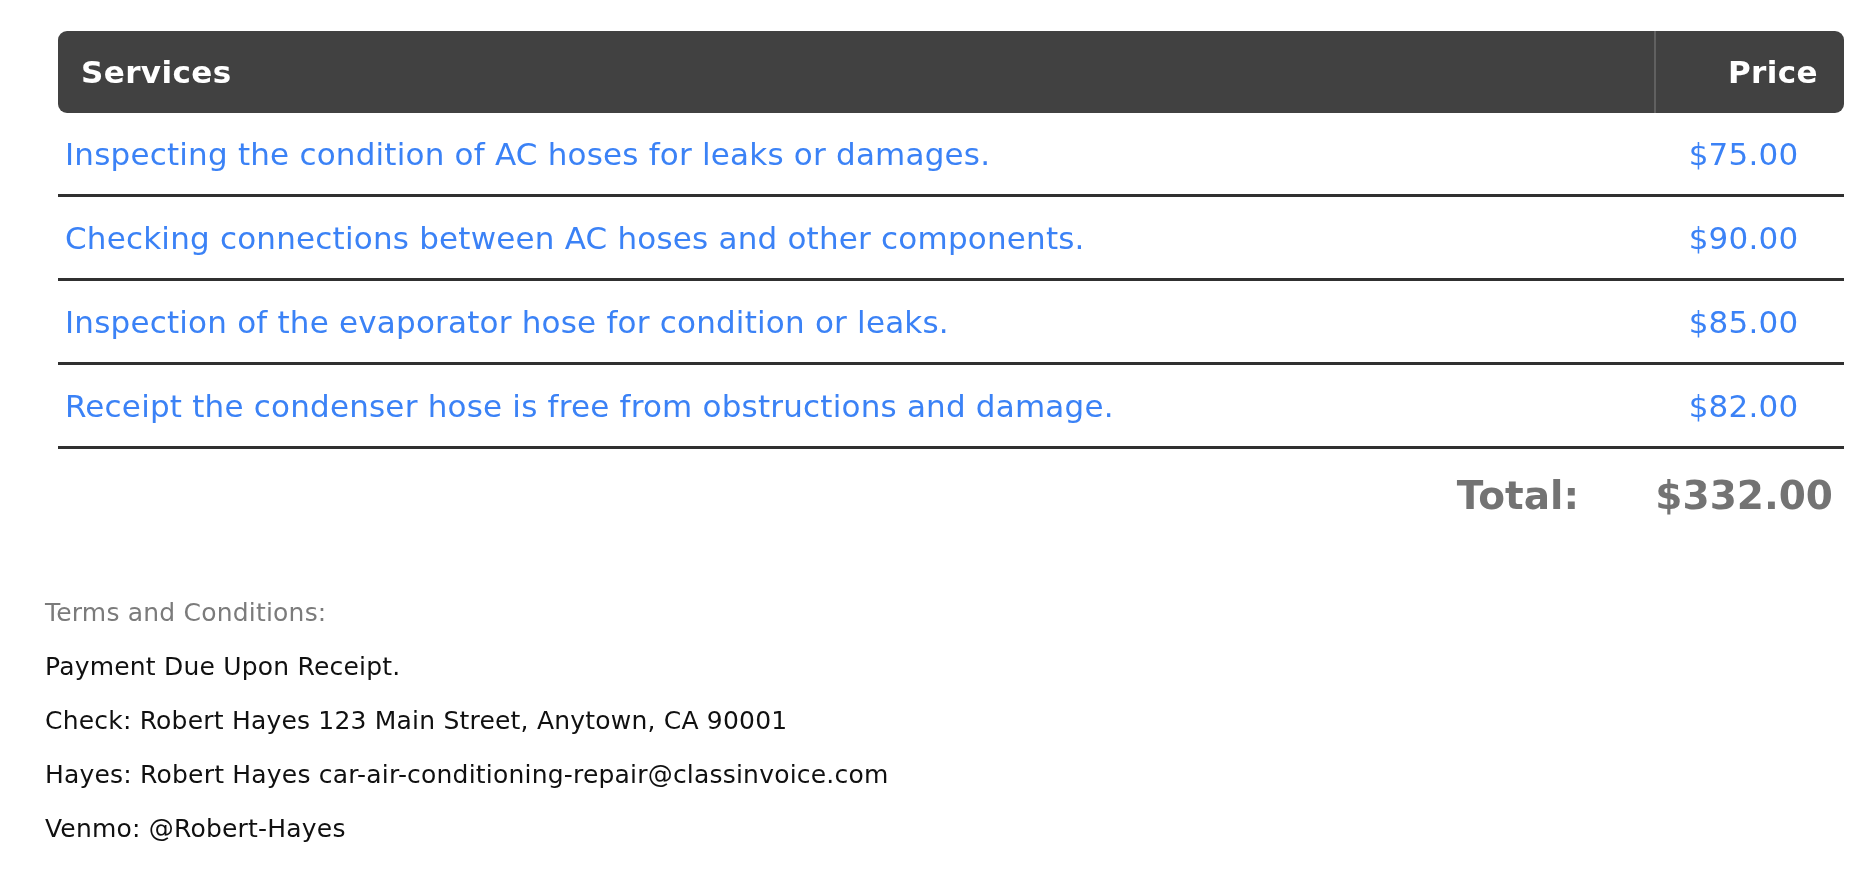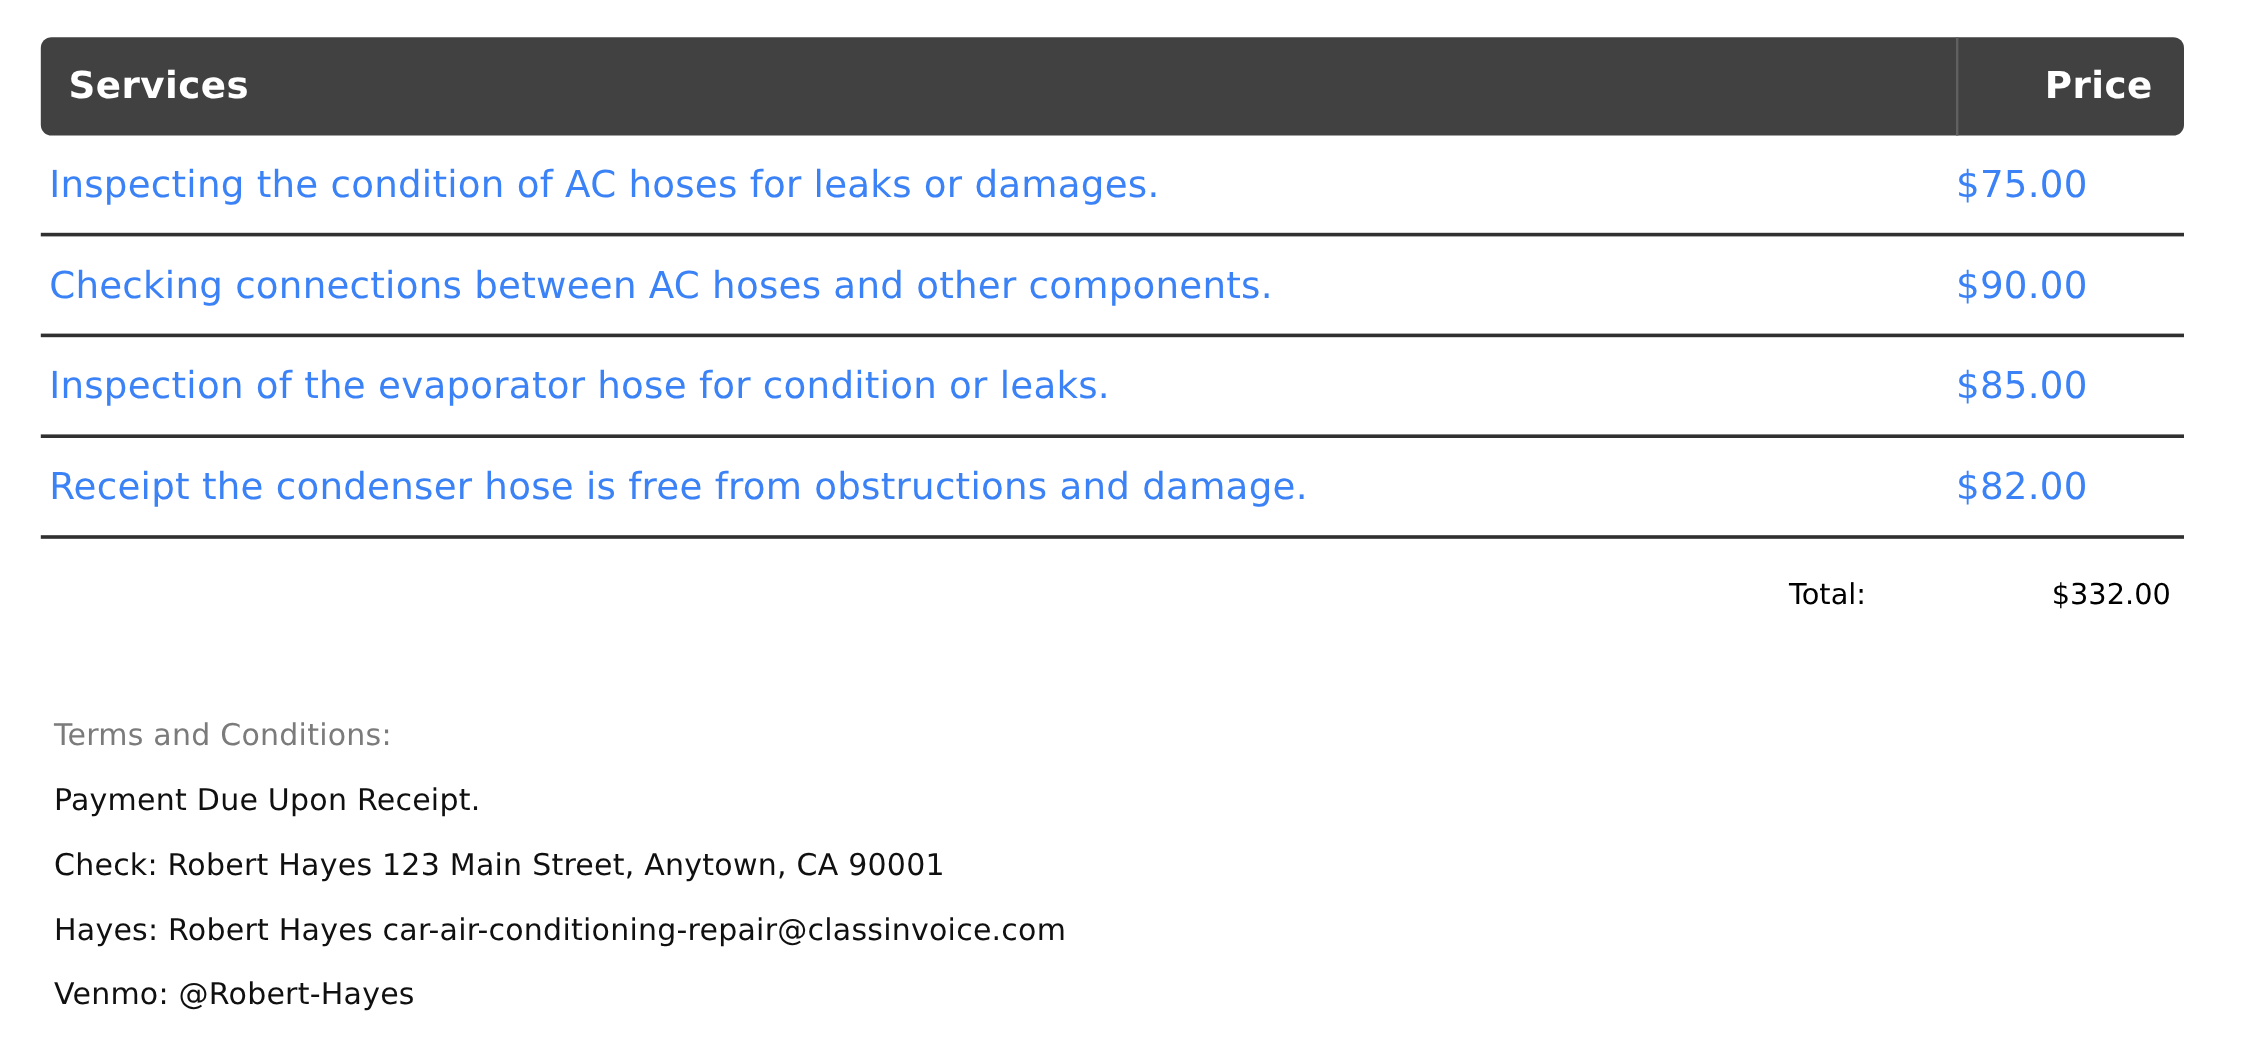--- a/index.html
+++ b/index.html
@@ -11,21 +11,21 @@
     overflow: hidden;
   }
   .page {
     position: relative;
     width: 1868px;
     height: 870px;
     background: #ffffff;
   }
   .invoice-table {
     position: absolute;
-    left: 34px;
+    left: 58px;
     top: 31px;
     width: 1786px;
   }
   .thead {
     display: flex;
     align-items: center;
     height: 82px;
     background: #414141;
     border-radius: 9px;
     color: #ffffff;
@@ -55,30 +55,30 @@
     font-size: 31px;
     color: #3b82f6;
     letter-spacing: 0.2px;
   }
   .td-service {
     width: 1596px;
     padding-left: 7px;
   }
   .td-price {
     flex: 1;
-    text-align: left;
+    text-align: center;
     padding-right: 11px;
   }
   .total-row {
     display: flex;
     align-items: center;
     height: 92px;
-    font-weight: normal;
-    font-size: 24px;
-    color: #000000;
+    font-weight: bold;
+    font-size: 39px;
+    color: #737373;
   }
   .total-label {
     width: 1596px;
     text-align: right;
     padding-right: 75px;
   }
   .total-value {
     flex: 1;
     text-align: right;
     padding-right: 11px;

